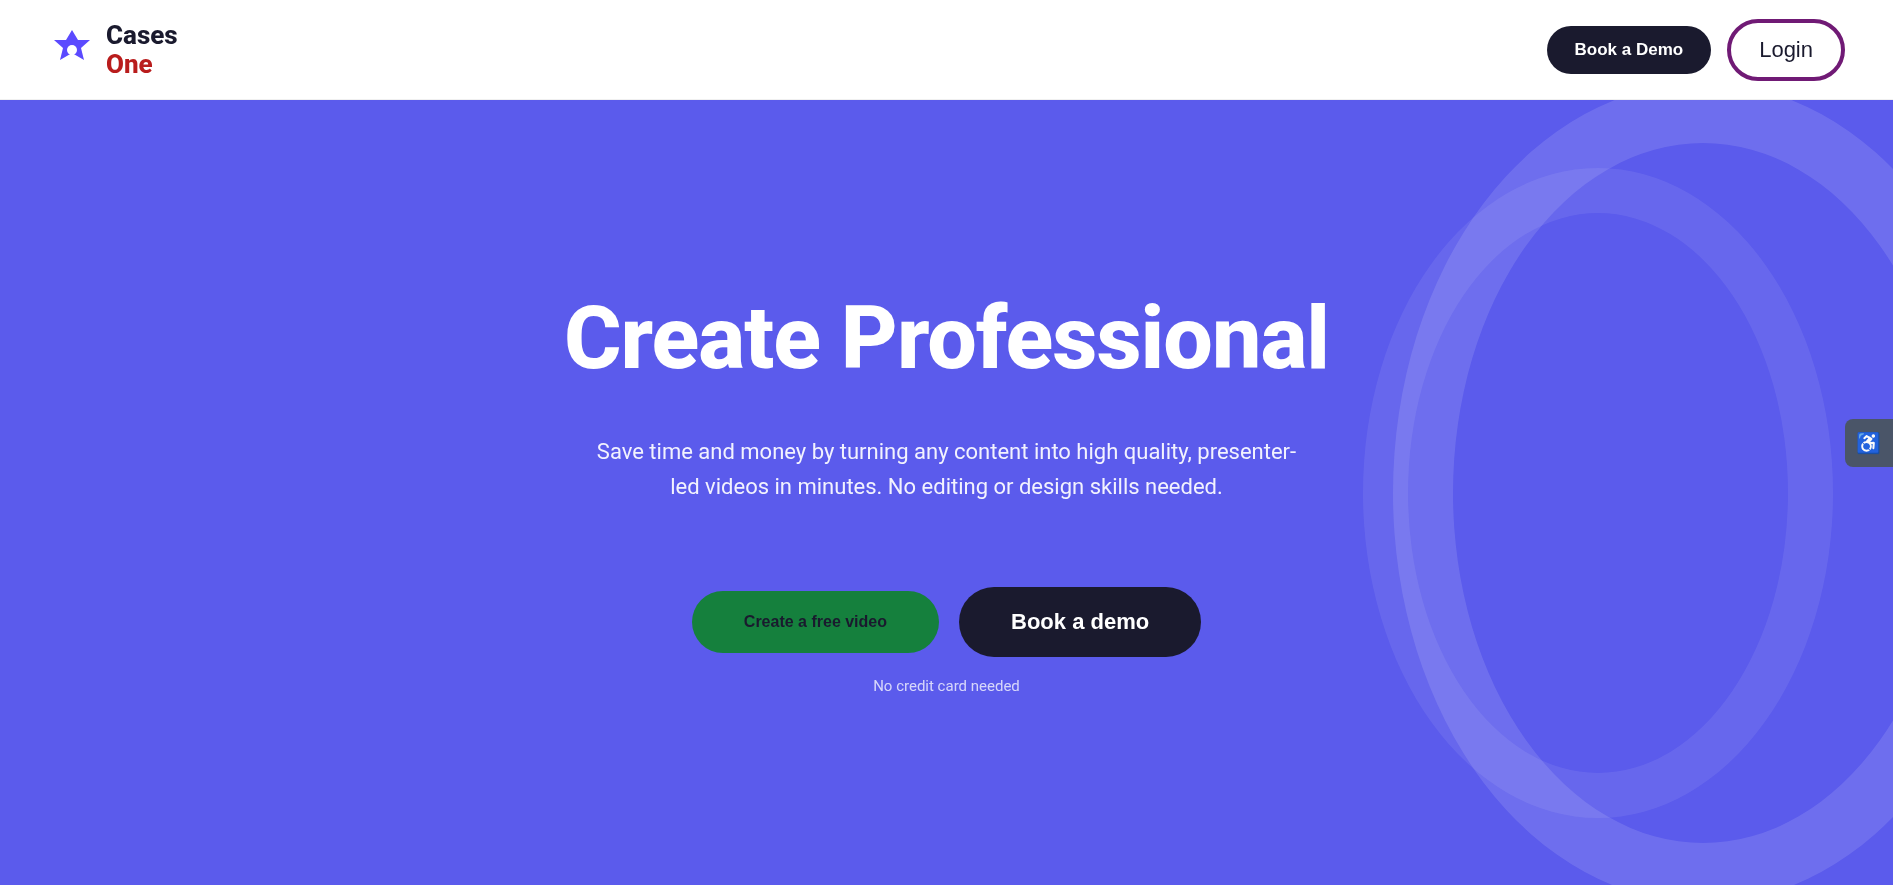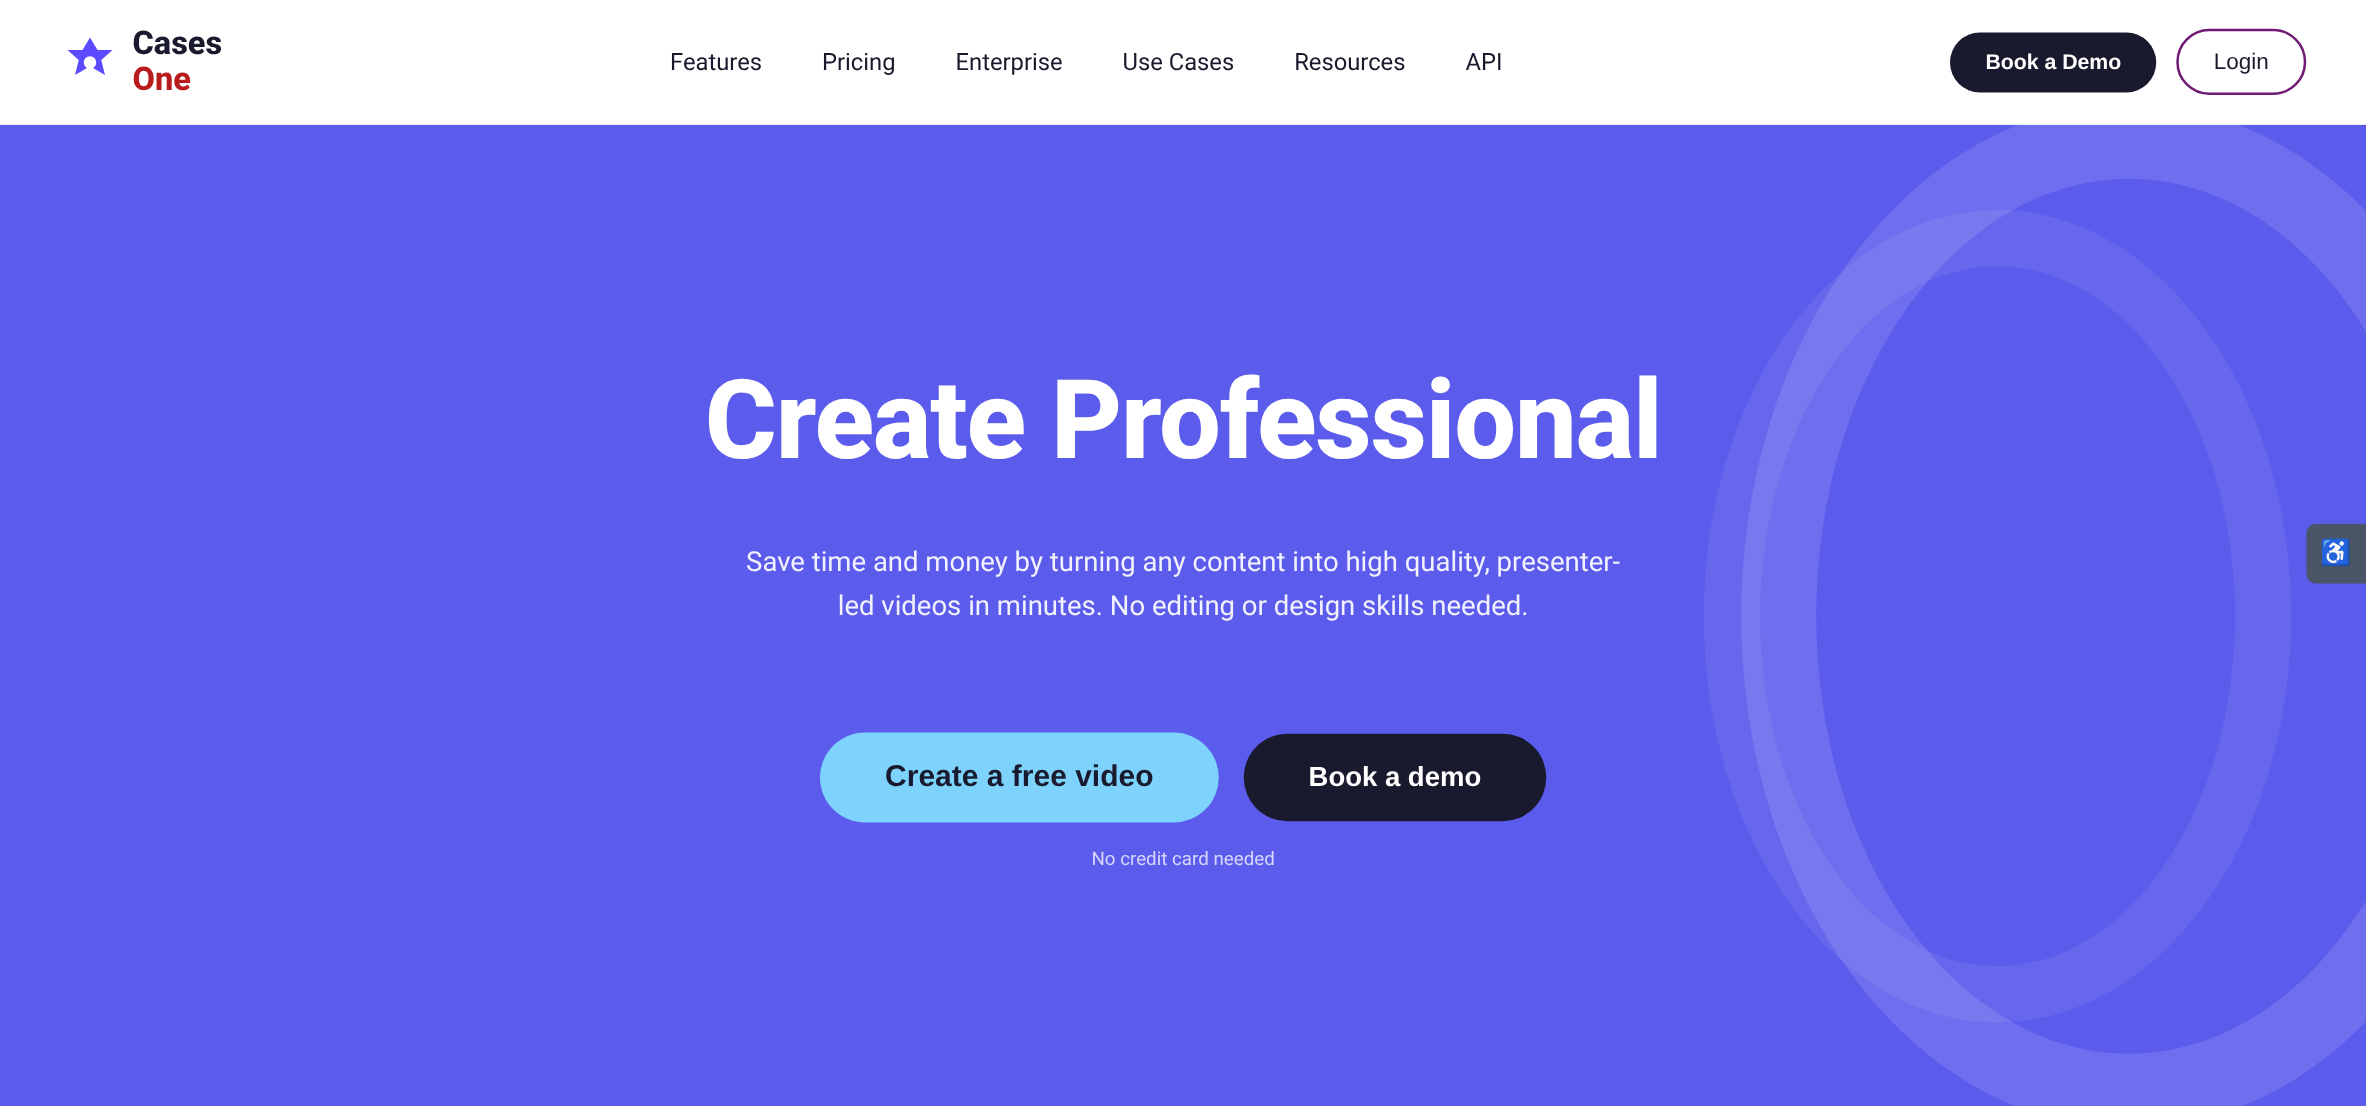--- a/index.html
+++ b/index.html
@@ -65,24 +65,24 @@
       border-radius: 50px;
       padding: 14px 28px;
       font-size: 17px;
       font-weight: 600;
       cursor: pointer;
     }
 
     .btn-login {
       background: transparent;
       color: #1a1a2e;
-      border: 2px solid #701a75;
+      border: 4px solid #701a75;
       border-radius: 50px;
       padding: 14px 28px;
-      font-size: 18px;
+      font-size: 22px;
       font-weight: 500;
       cursor: pointer;
     }
 
     
     .hero {
       background: #5b5bec;
       min-height: 785px;
       display: flex;
       align-items: center;
@@ -145,26 +145,26 @@
 
     .hero-buttons {
       display: flex;
       align-items: center;
       justify-content: center;
       gap: 20px;
       margin-bottom: 20px;
     }
 
     .btn-create-free {
-      background: #7dd3fc;
+      background: #15803d;
       color: #1a1a2e;
       border: none;
       border-radius: 50px;
       padding: 22px 52px;
-      font-size: 24px;
+      font-size: 16px;
       font-weight: 600;
       cursor: pointer;
       white-space: nowrap;
     }
 
     .btn-book-demo-hero {
       background: #1a1a2e;
       color: #ffffff;
       border: none;
       border-radius: 50px;
@@ -210,28 +210,20 @@
     <svg class="logo-icon" viewBox="0 0 48 48" fill="none" xmlns="http://www.w3.org/2000/svg">
       <path d="M24 4 L30 14 L42 14 L33 22 L36 34 L24 27 L12 34 L15 22 L6 14 L18 14 Z" fill="#5b4aff"></path>
       <circle cx="24" cy="24" r="5" fill="#ffffff"></circle>
     </svg>
     <div style="display:flex;flex-direction:column;line-height:1.1;">
       <span style="font-size:26px;font-weight:800;color:#1a1a2e;line-height:1.1;">Cases</span>
       <span style="font-size:26px;font-weight:800;color:#b91c1c;line-height:1.1;">One</span>
     </div>
   </div>
 
-  <nav class="nav-links">
-    <a class="nav-link" href="#">Features</a>
-    <a class="nav-link" href="#">Pricing</a>
-    <a class="nav-link" href="#">Enterprise</a>
-    <a class="nav-link" href="#">Use Cases</a>
-    <a class="nav-link" href="#">Resources</a>
-    <a class="nav-link" href="#">API</a>
-  </nav>
 
   <div class="nav-actions">
     <button class="btn-book-demo">Book a Demo</button>
     <button class="btn-login">Login</button>
   </div>
 </nav>
 
 <section class="hero">
   <div class="hero-content">
     <h1 class="hero-title">

